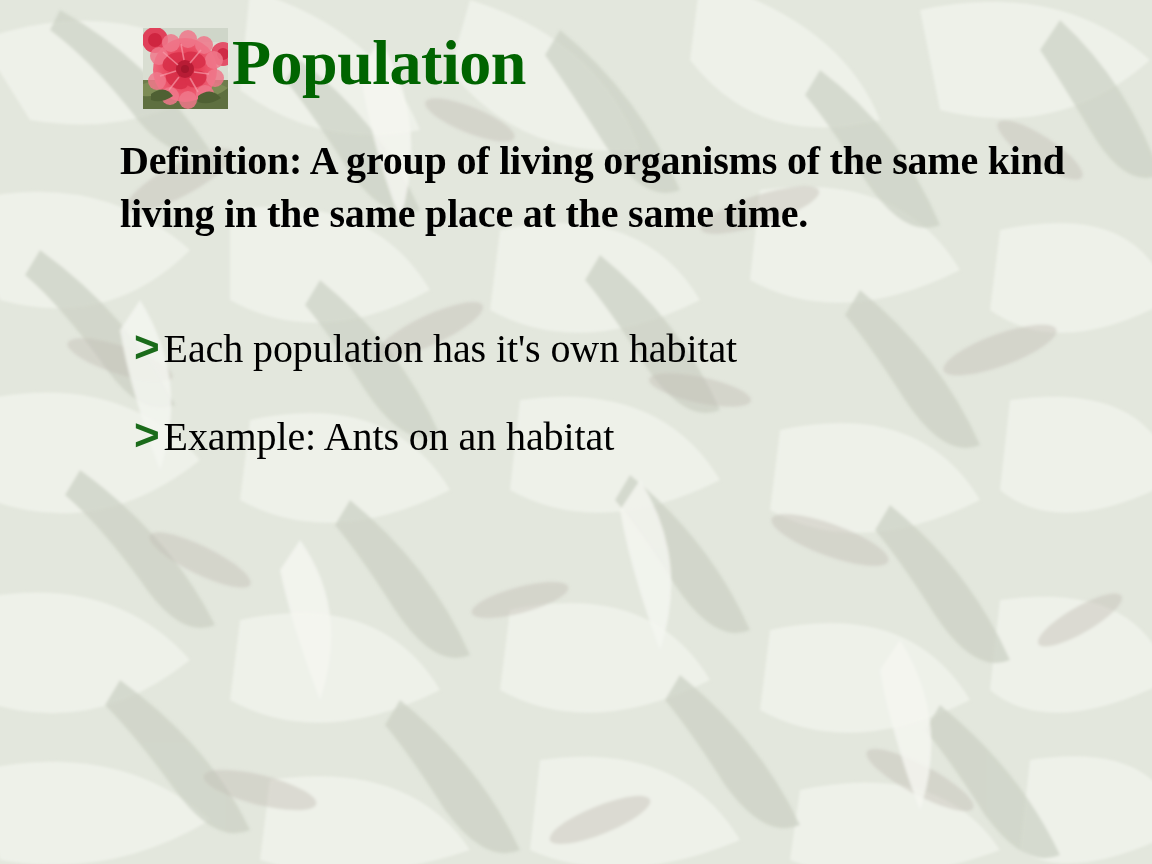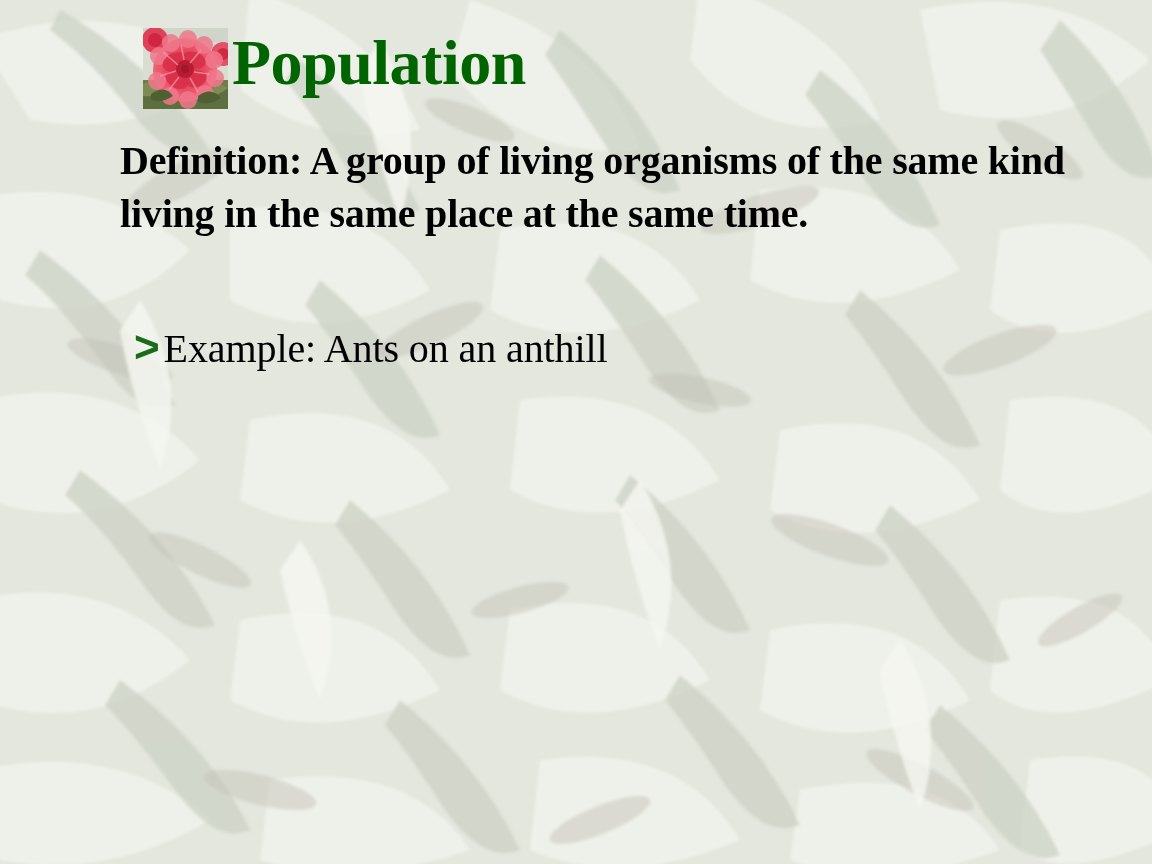--- a/index.html
+++ b/index.html
@@ -276,22 +276,25 @@
       </svg>
     </div>
 
     <div id="page-title">Population</div>
   </div>
 
   <div id="definition">Definition: A group of living organisms of the same kind living in the same place at the same time.</div>
 
   <div id="bullet-list">
 
-
-
-
     <div class="bullet-item">
-      <span class="bullet-marker">&gt;</span><span class="bullet-text">Example: Ants on an anthill</span>
+      <span class="bullet-marker">&gt;</span><span class="bullet-text">Each population has it's own habitat</span>
     </div>
 
+
+
+    <div class="bullet-item">
+      <span class="bullet-marker">&gt;</span><span class="bullet-text">Example: Ants on an habitat</span>
+    </div>
+
   </div>
 
 </div>
 
 </body></html>

